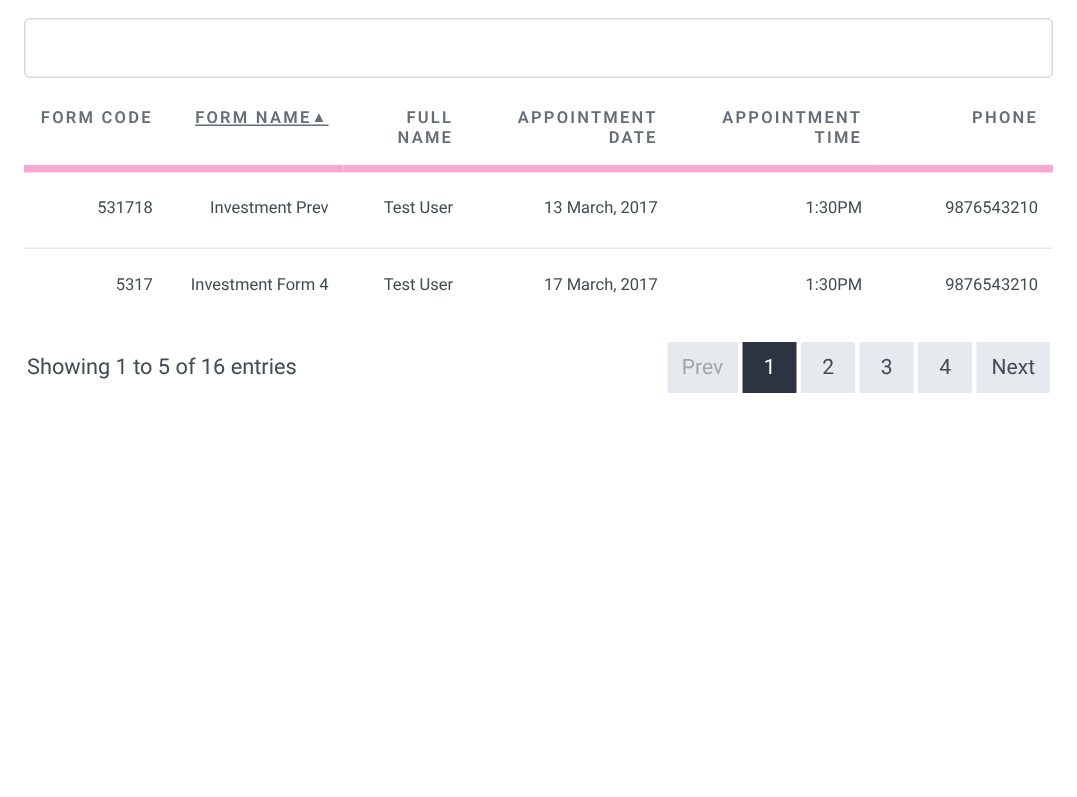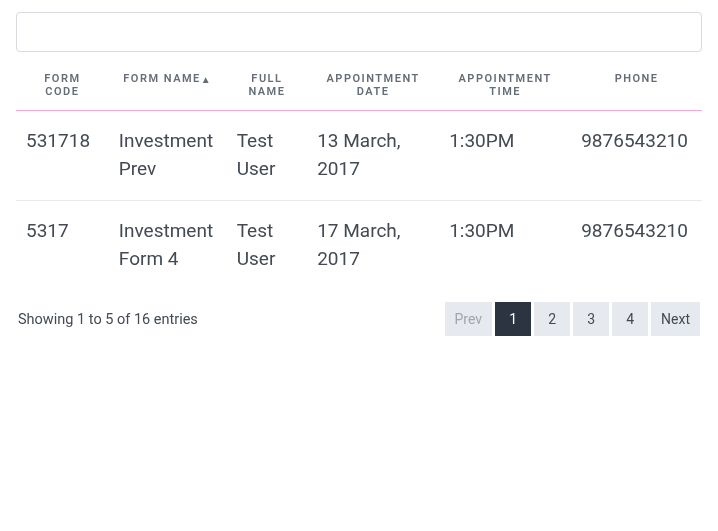--- a/index.html
+++ b/index.html
@@ -23,37 +23,38 @@
       font-size: 14px;
       background: #ffffff;
       outline: none;
     }
     table.data-table {
       width: 100%;
       border-collapse: collapse;
       margin-top: 10px;
     }
     .data-table thead th {
-      text-align: center;
+      text-align: right;
       font-size: 11px;
       letter-spacing: 1.5px;
       color: #656d78;
       font-weight: 600;
       padding: 10px 10px 12px 10px;
-      border-bottom: 1px solid #f9a8d4;
+      border-bottom: 5px solid #f9a8d4;
       vertical-align: top;
       text-transform: uppercase;
     }
     .data-table tbody td {
-      font-size: 19px;
+      font-size: 11px;
       color: #434a54;
       padding: 16px 10px 18px 10px;
       border-top: 1px solid #e6e9ed;
       vertical-align: top;
       line-height: 1.45;
+      text-align: right;
     }
     .sort-ind {
       font-size: 10px;
       vertical-align: middle;
     }
     .footer {
       display: flex;
       justify-content: space-between;
       align-items: center;
       padding: 12px 2px 8px 2px;
@@ -80,21 +81,21 @@
     }
     .pagination button.active {
       background: #2b3440;
       color: #ffffff;
     }
     .pagination button.disabled {
       color: #a0a6ae;
       cursor: default;
     }
     .col-code { width: 90px; }
-    .col-name { width: 110px; }
+    .col-name { width: 110px; text-decoration: underline; }
     .col-full { width: 78px; }
     .col-date { width: 128px; }
     .col-time { width: 128px; }
     .col-phone { width: 110px; }
   </style>
 </head>
 <body>
 
 <div class="container">
   <input type="text" class="search-box" placeholder="" style="">

